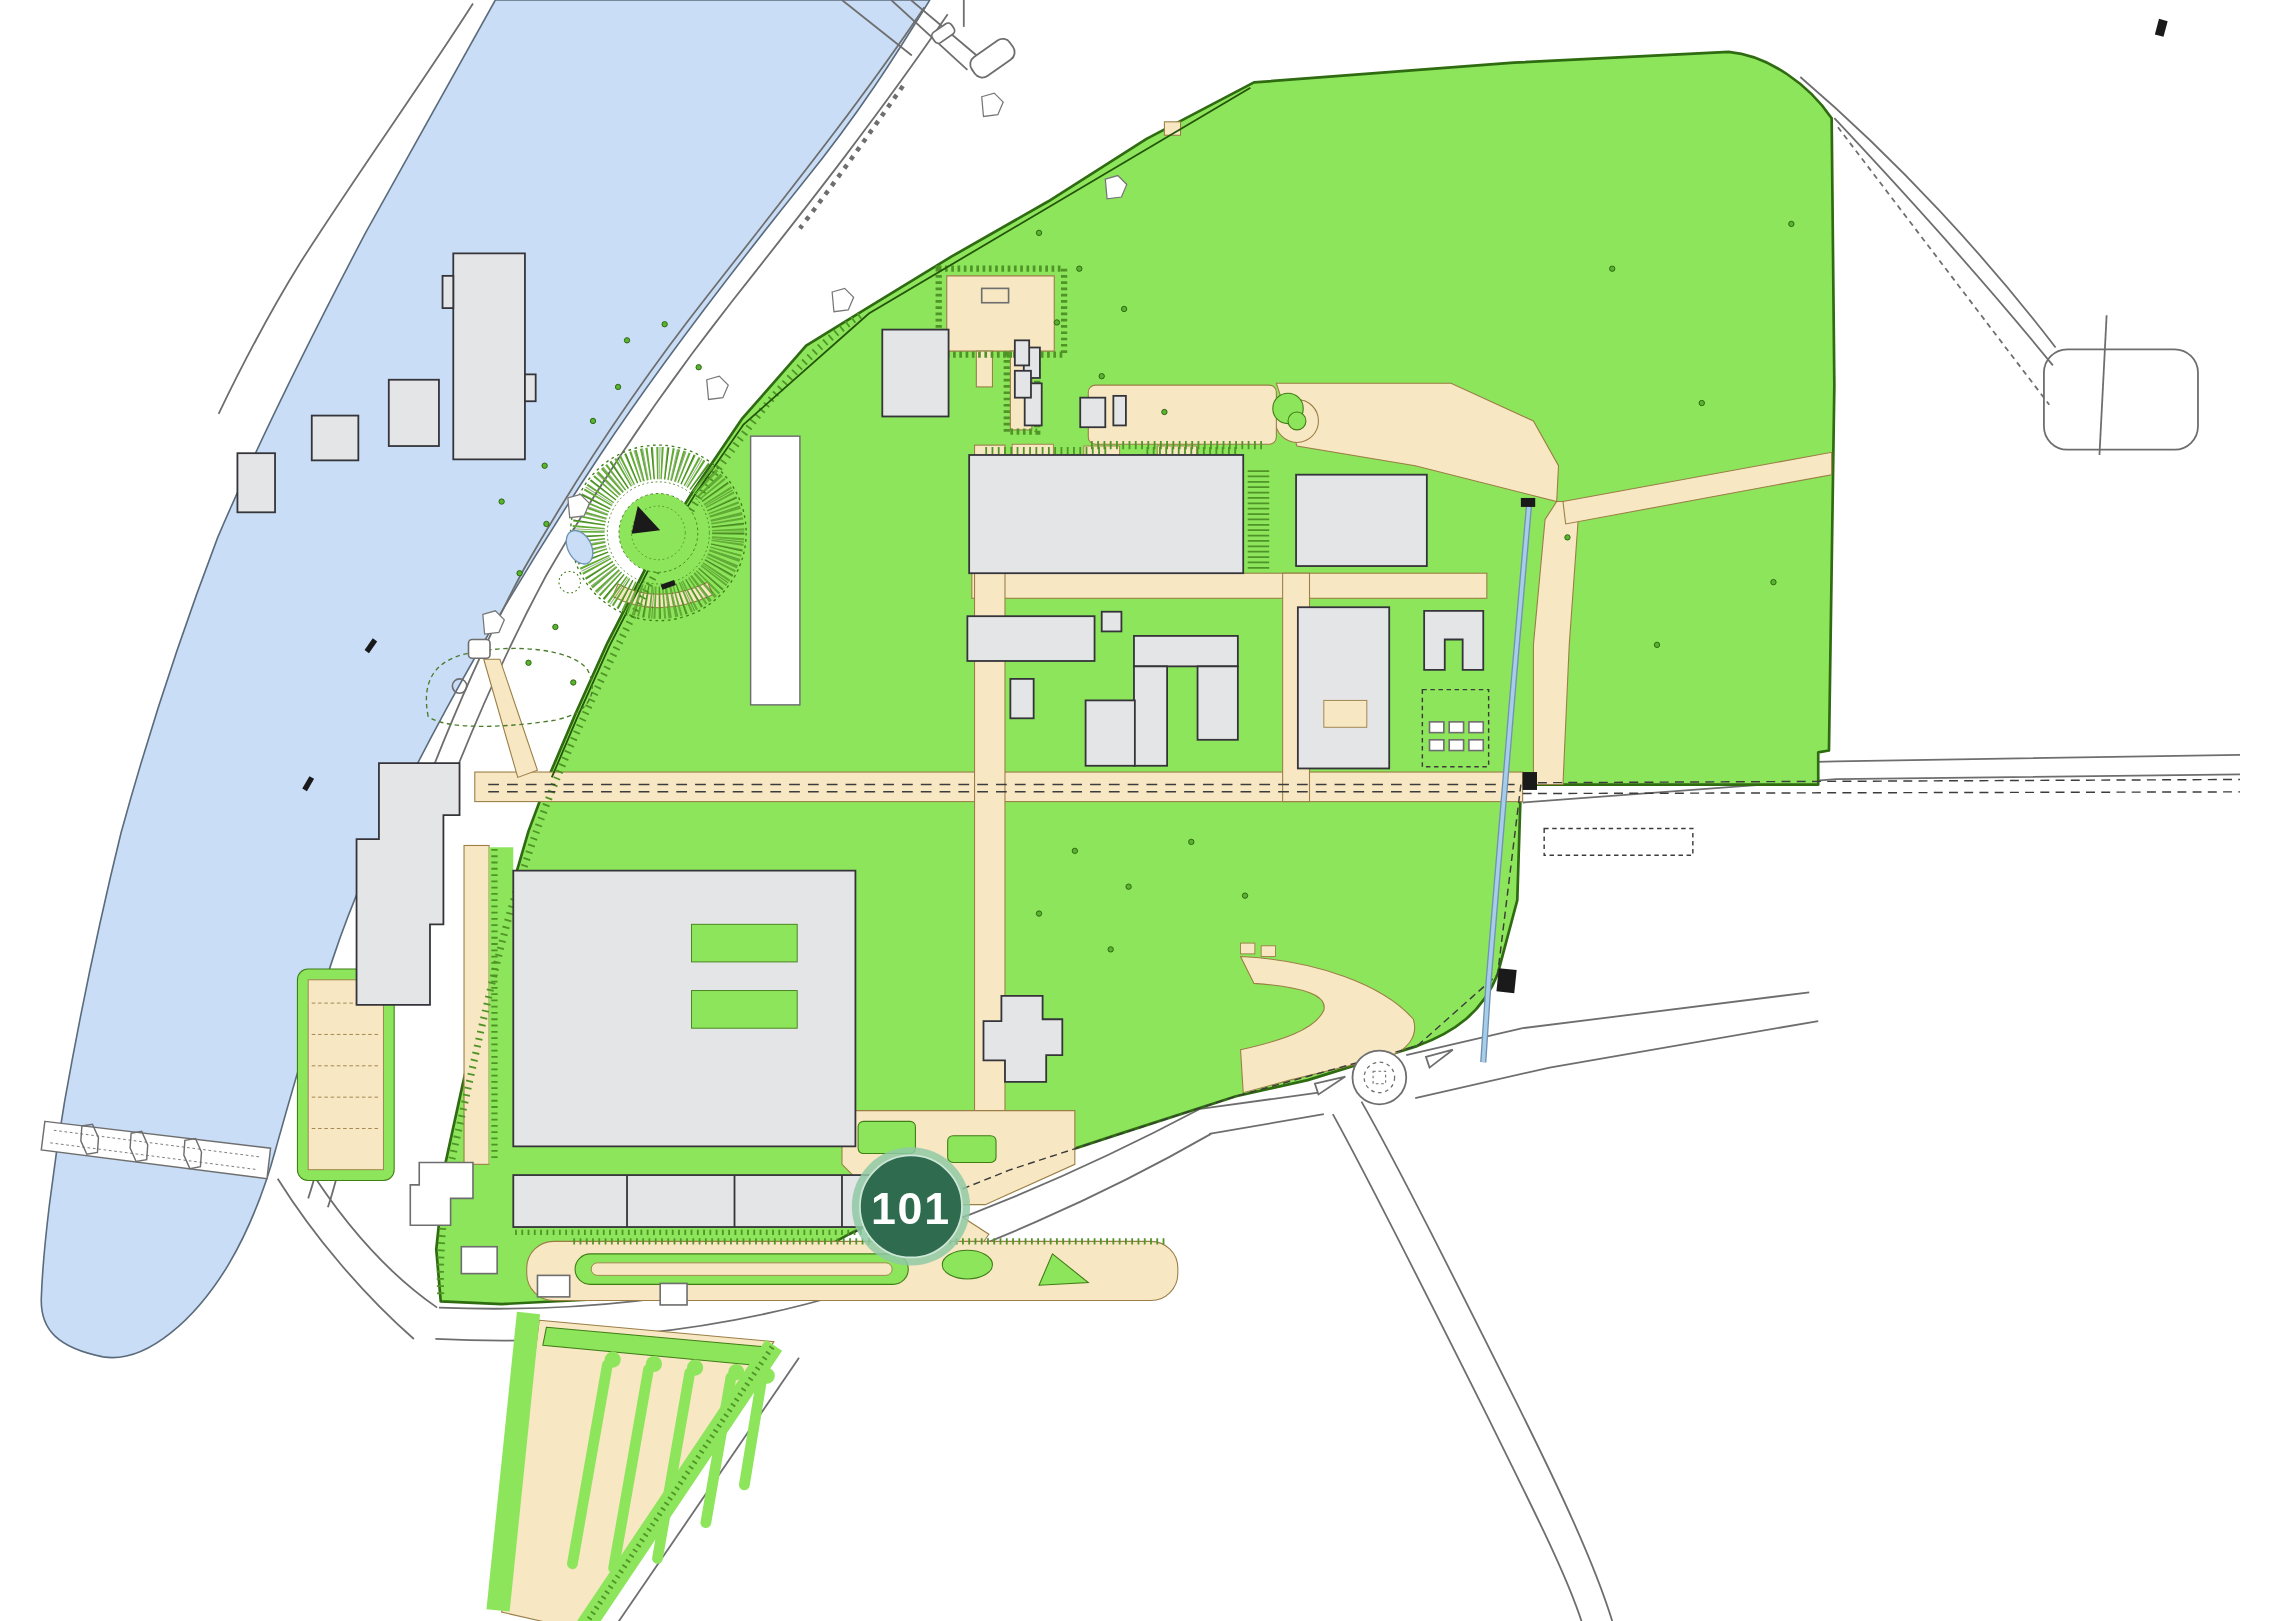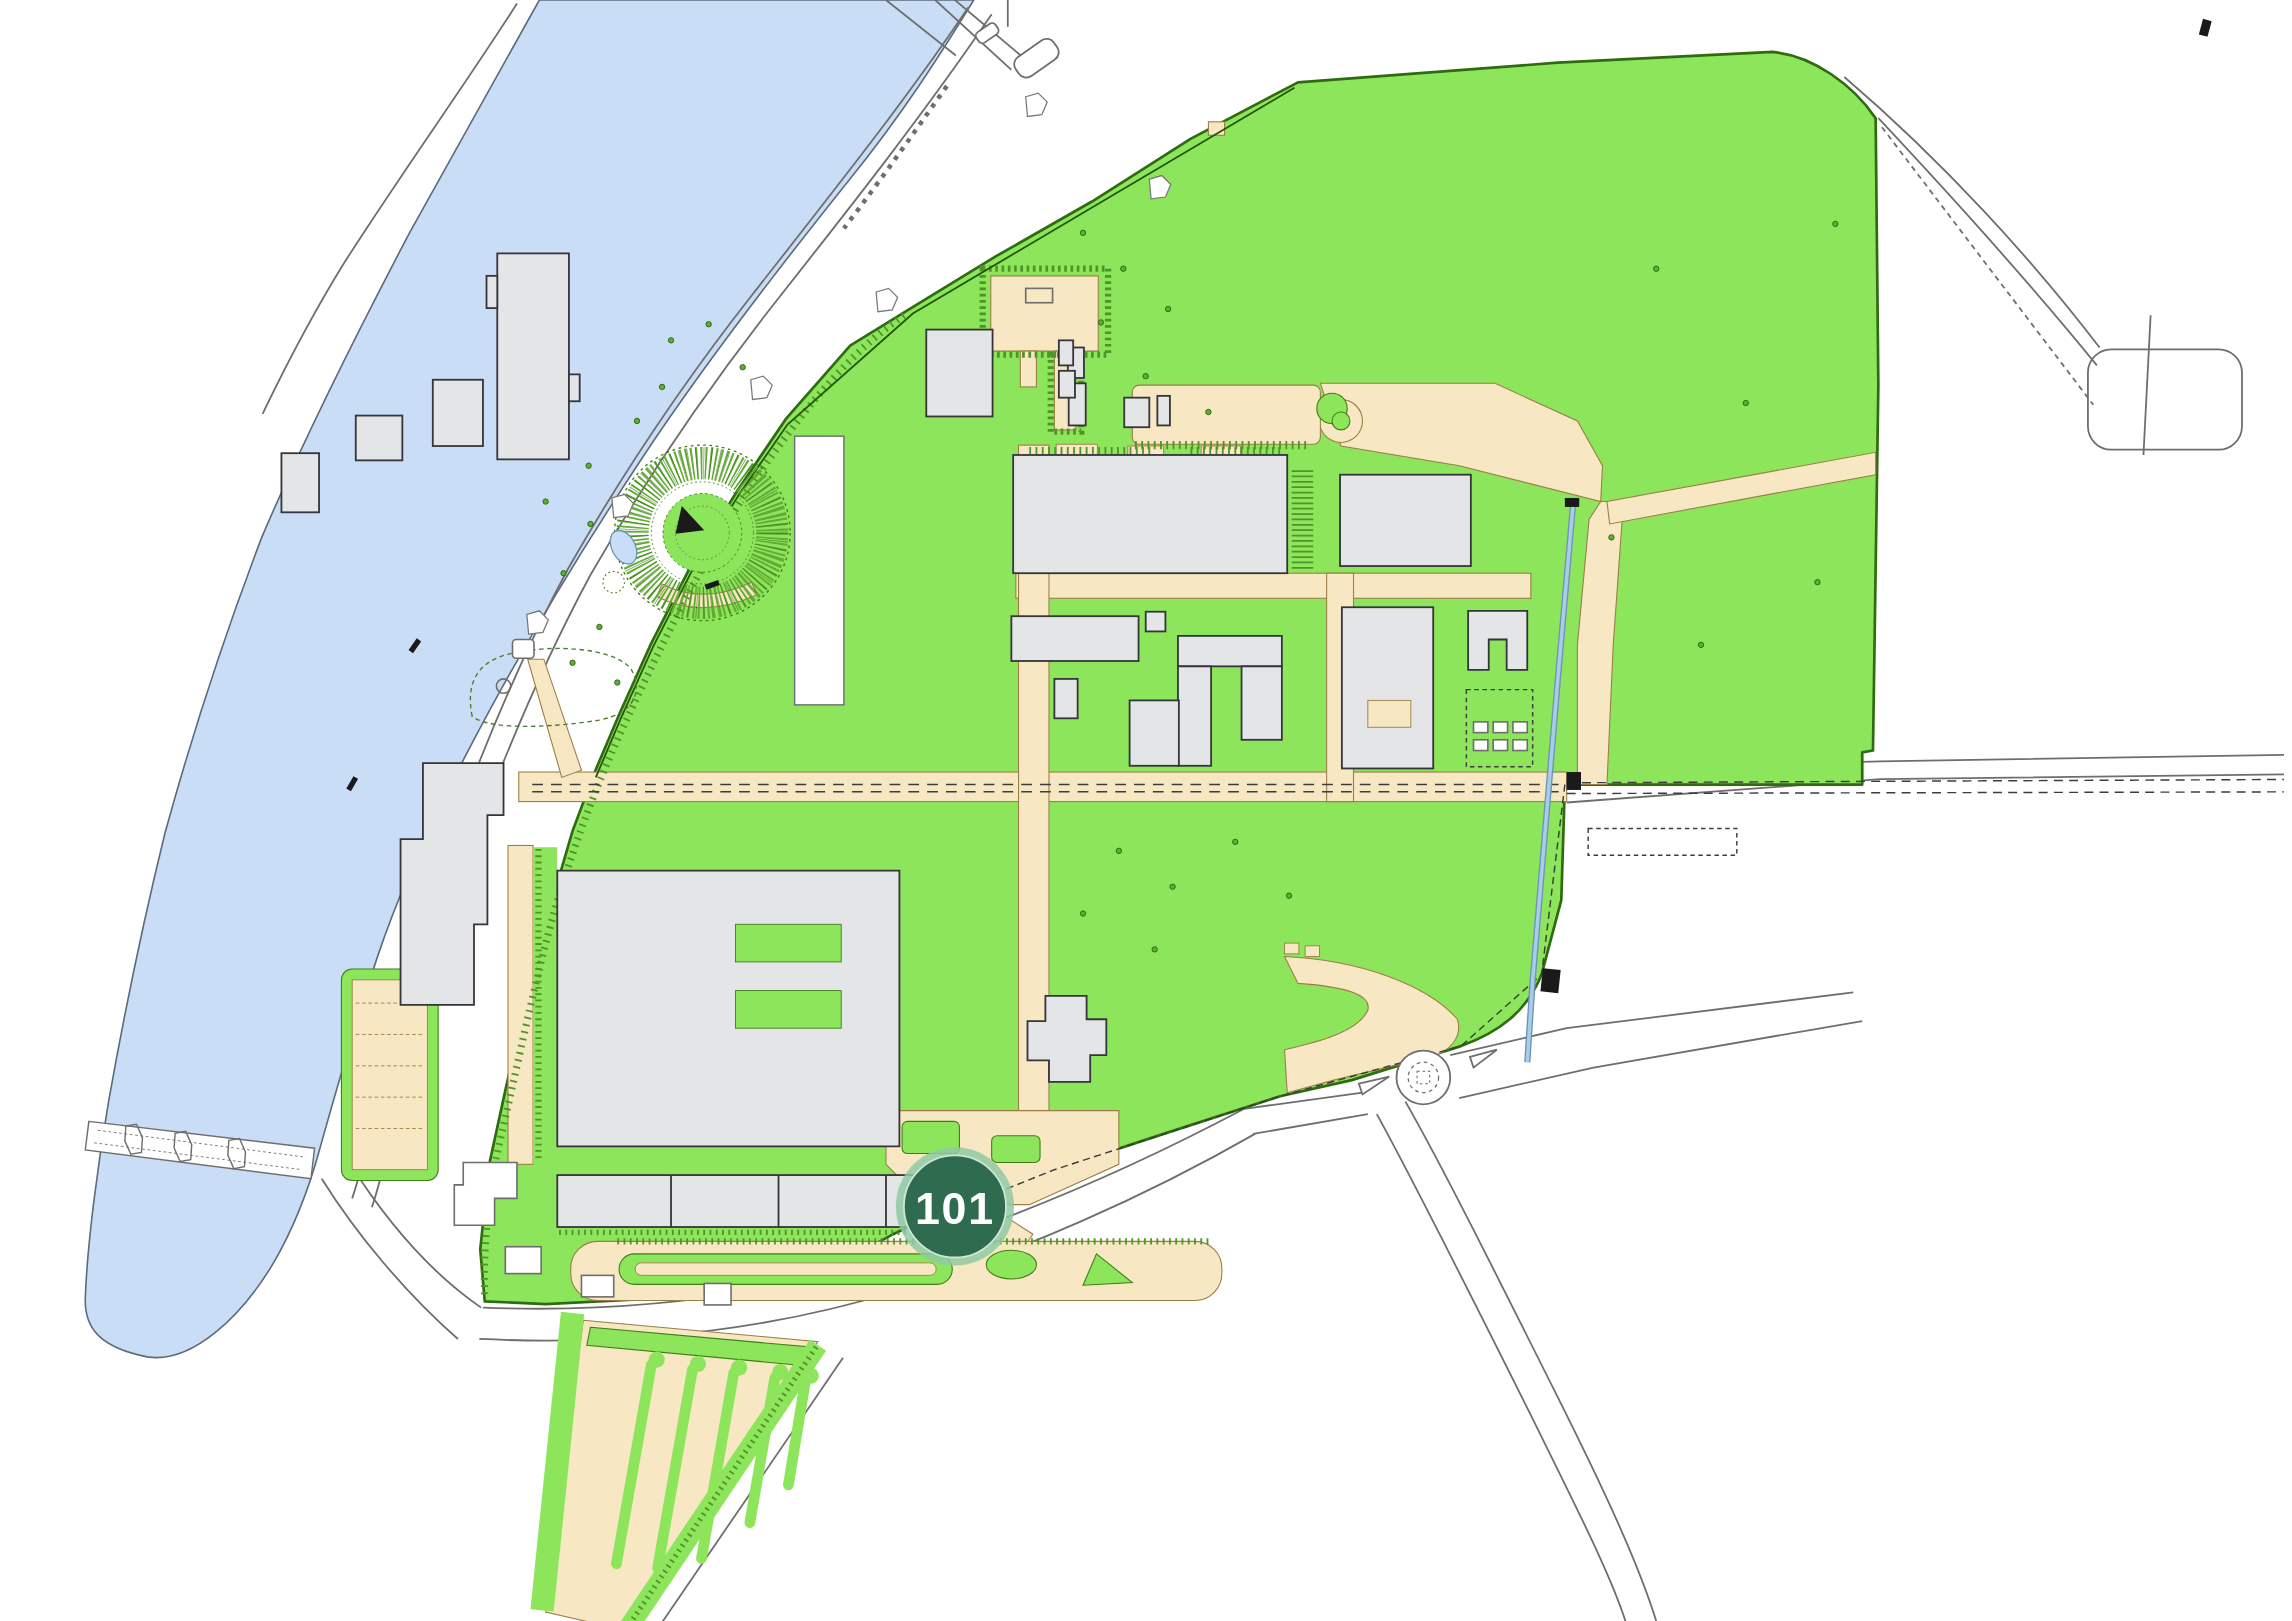--- a/index.html
+++ b/index.html
@@ -1,16 +1,16 @@
 <!DOCTYPE html>
 <html style="font-size:14.3px"><head>
 <meta charset="utf-8">
 <style>
   html,body{margin:0;padding:0;background:#ffffff;}
-  .stage{width:2240px;height:1622px;position:relative;overflow:hidden;background:#fff;padding-left:44px;}
+  .stage{width:2240px;height:1622px;position:relative;overflow:hidden;background:#fff;}
   svg{display:block;}
   text.marker-label{font-family:"Liberation Sans","DejaVu Sans",sans-serif;font-weight:bold;letter-spacing:2px;}
 </style>
 </head>
 <body>
 
 <div class="stage">
 <svg width="2293" height="1622" viewBox="0 0 2560 1811" xmlns="http://www.w3.org/2000/svg">
 
   <g stroke-width="1.8" fill="#C9DEF6" stroke="#5B6B7C">

